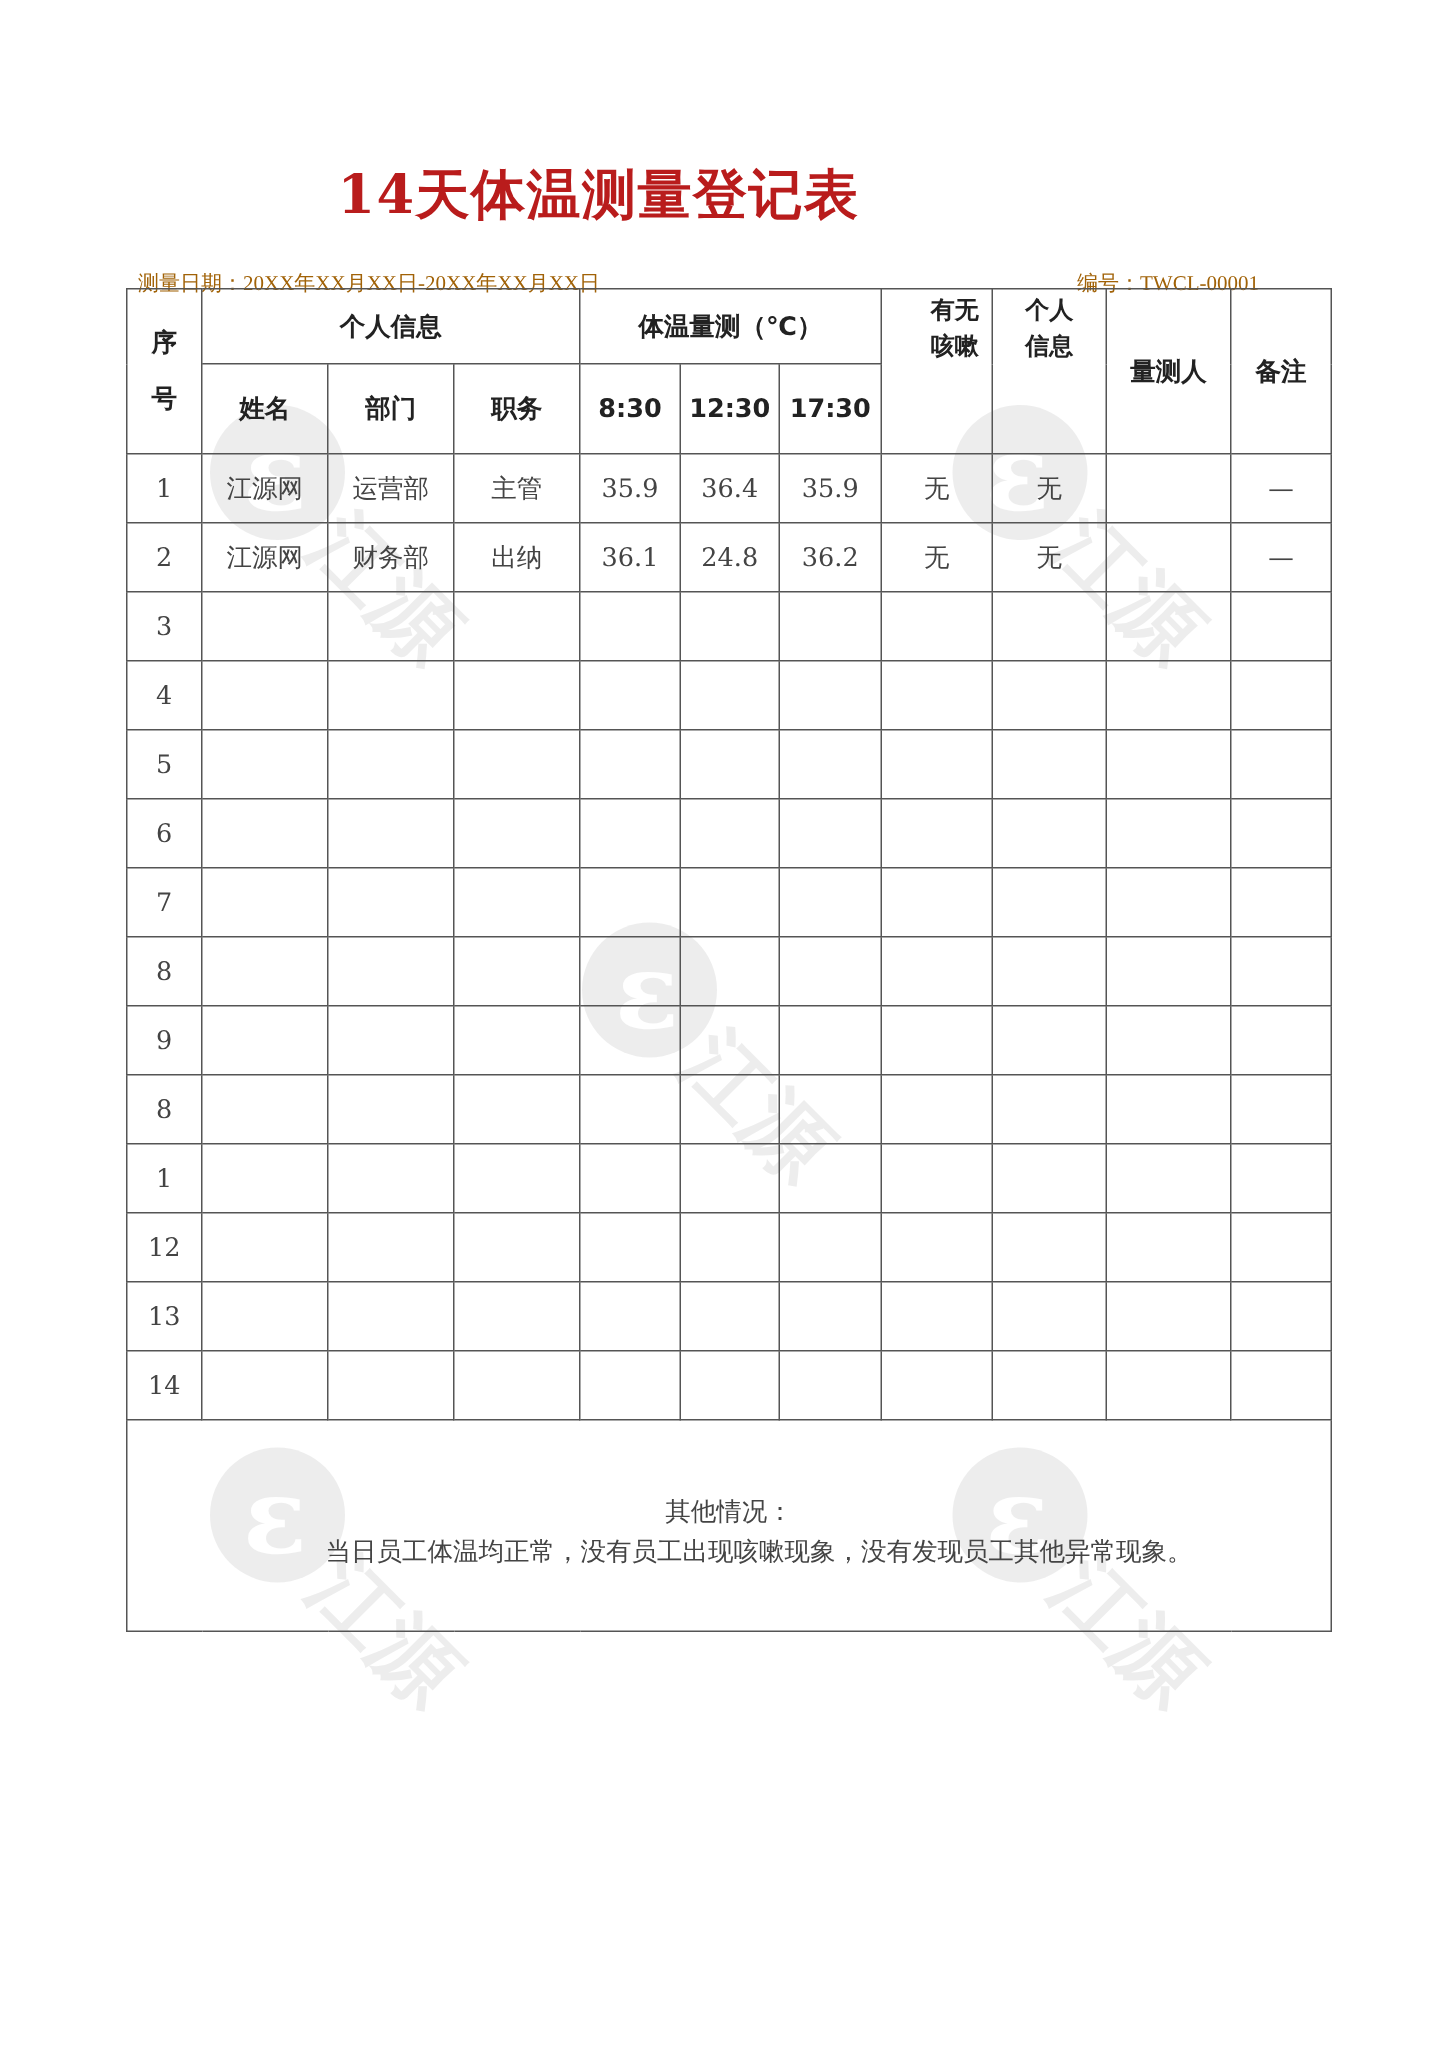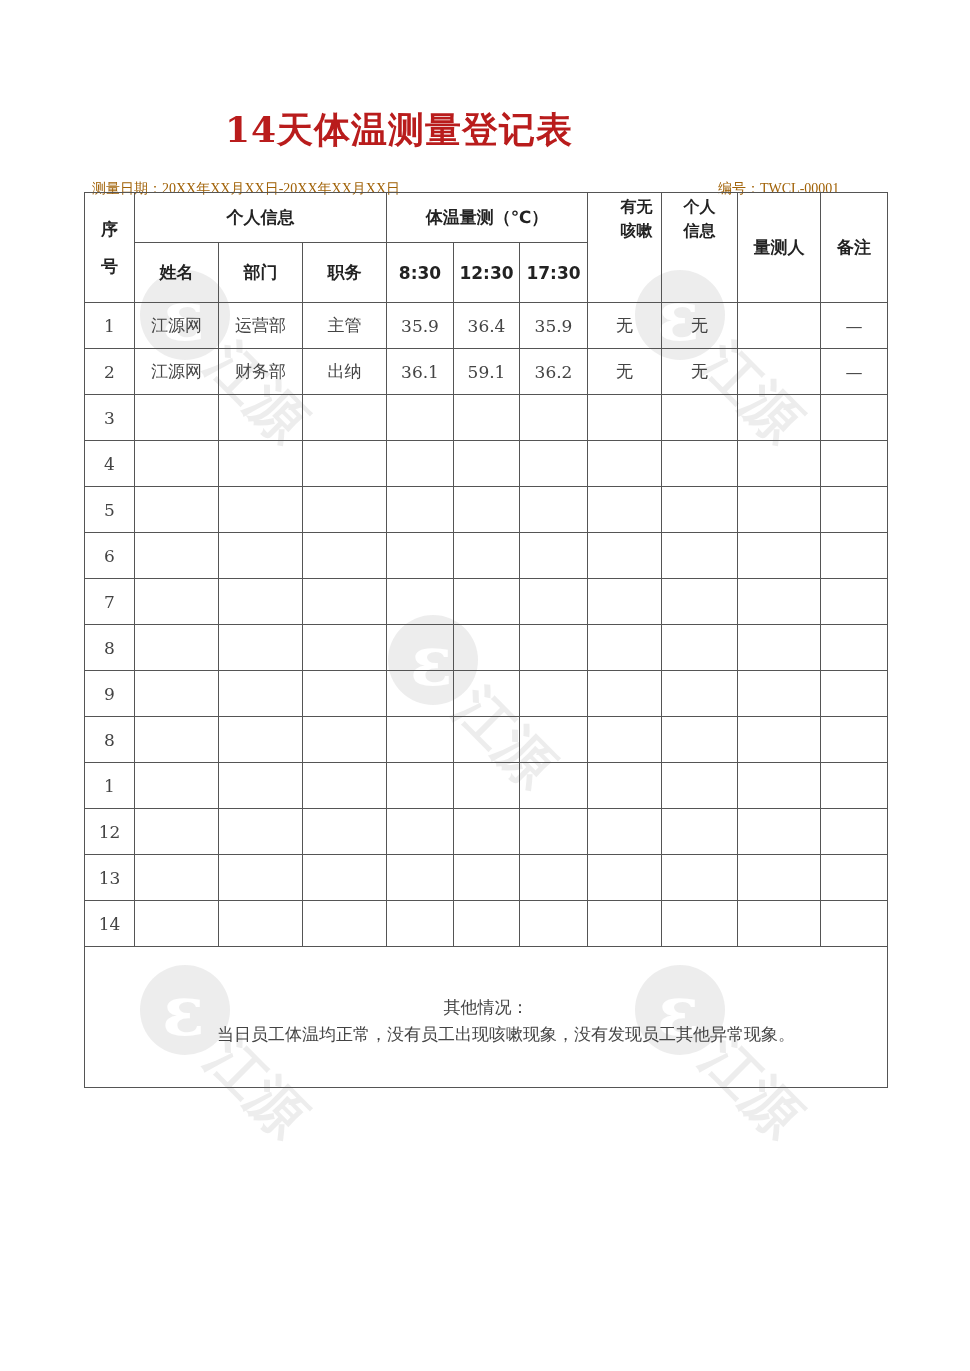--- a/index.html
+++ b/index.html
@@ -107,21 +107,21 @@
         <td>无</td>
         <td></td>
         <td>—</td>
       </tr>
       <tr class="row">
         <td>2</td>
         <td>江源网</td>
         <td>财务部</td>
         <td>出纳</td>
         <td>36.1</td>
-        <td>59.1</td>
+        <td>24.8</td>
         <td>36.2</td>
         <td>无</td>
         <td>无</td>
         <td></td>
         <td>—</td>
       </tr>
       <tr class="row">
         <td>3</td>
         <td></td>
         <td></td>

